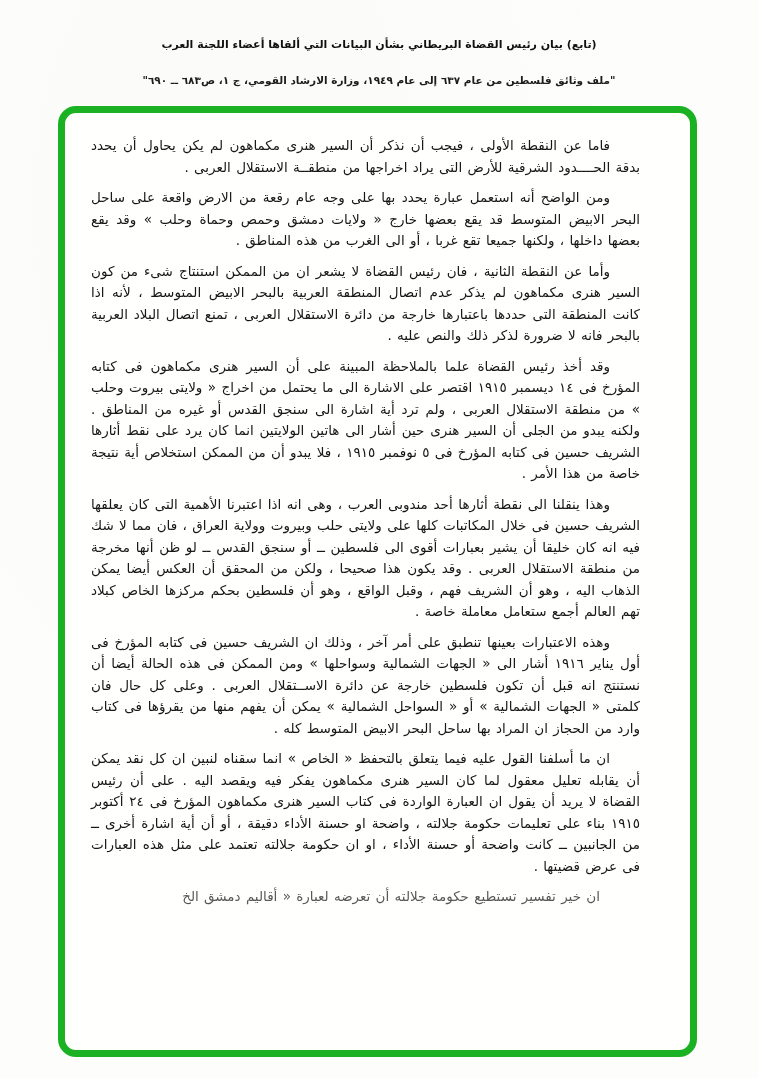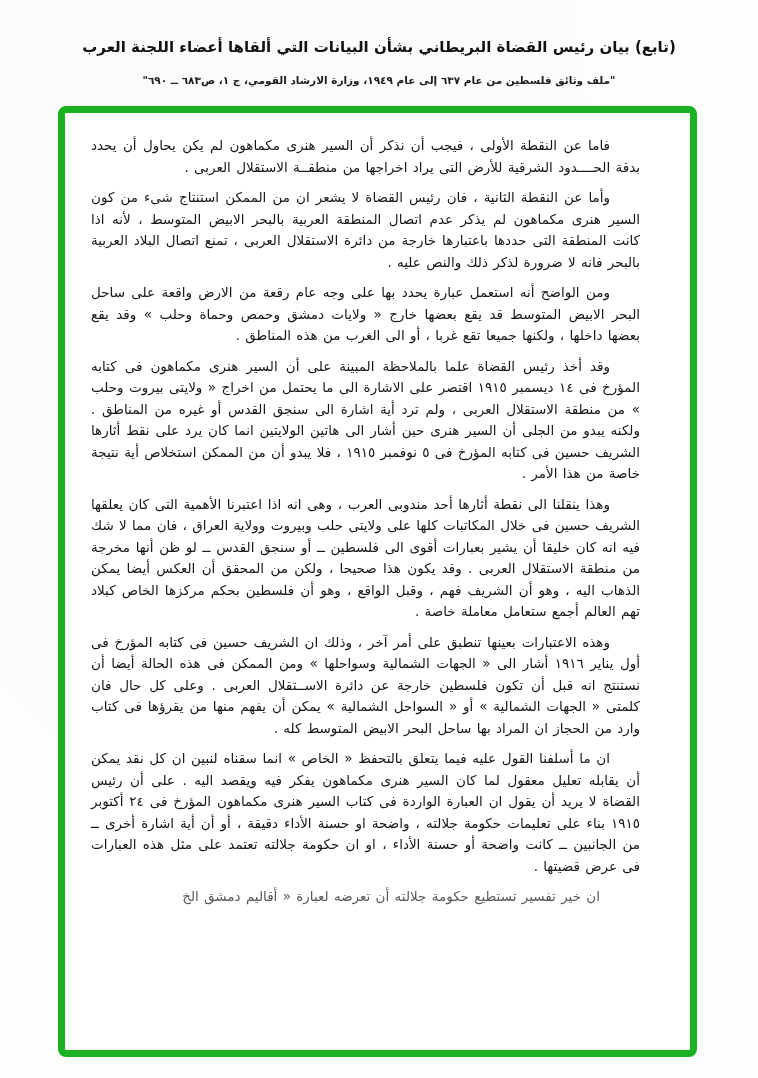--- a/index.html
+++ b/index.html
@@ -14,40 +14,40 @@
     position: absolute; inset: 0;
     background:
       radial-gradient(ellipse at 30% 20%, rgba(0,0,0,0.012), transparent 60%),
       #fdfdfb;
   }
   .page-title {
     position: absolute;
     top: 38px; left: 0; right: 0;
     text-align: center;
     direction: rtl;
-    font-size: 15px;
+    font-size: 11px;
     font-weight: bold;
     color: #111;
     letter-spacing: 0;
   }
   .source-citation {
     position: absolute;
     top: 74px; left: 0; right: 0;
     text-align: center;
     direction: rtl;
     font-size: 10.5px;
     font-weight: bold;
     color: #1c1c1c;
   }
   .document-frame {
     position: absolute;
     left: 58px; top: 106px;
     width: 625px; height: 937px;
     border: 7px solid #1ab222;
-    border-radius: 8px;
+    border-radius: 18px;
     background: #fffffe;
     box-sizing: content-box;
   }
   .document-content {
     direction: rtl;
     text-align: justify;
     padding: 22px 50px 0 26px;
     font-size: 13.5px;
     line-height: 21.5px;
     color: #161616;
@@ -68,22 +68,22 @@
 
 <div class="page">
 
   <div class="page-title">(تابع) بيان رئيس القضاة البريطاني بشأن البيانات التي ألقاها أعضاء اللجنة العرب</div>
 
   <div class="source-citation">"ملف وثائق فلسطين من عام ٦٣٧ إلى عام ١٩٤٩، وزارة الارشاد القومي، ج ١، ص٦٨٣ ــ ٦٩٠"</div>
 
   <div class="document-frame">
     <div class="document-content">
       <p>فاما عن النقطة الأولى ، فيجب أن نذكر أن السير هنرى مكماهون لم يكن يحاول أن يحدد بدقة الحــــدود الشرقية للأرض التى يراد اخراجها من منطقــة الاستقلال العربى .</p>
+      <p>ومن الواضح أنه استعمل عبارة يحدد بها على وجه عام رقعة من الارض واقعة على ساحل البحر الابيض المتوسط قد يقع بعضها خارج « ولايات دمشق وحمص وحماة وحلب » وقد يقع بعضها داخلها ، ولكنها جميعا تقع غربا ، أو الى الغرب من هذه المناطق .</p>
       <p>وأما عن النقطة الثانية ، فان رئيس القضاة لا يشعر ان من الممكن استنتاج شىء من كون السير هنرى مكماهون لم يذكر عدم اتصال المنطقة العربية بالبحر الابيض المتوسط ، لأنه اذا كانت المنطقة التى حددها باعتبارها خارجة من دائرة الاستقلال العربى ، تمنع اتصال البلاد العربية بالبحر فانه لا ضرورة لذكر ذلك والنص عليه .</p>
-      <p>ومن الواضح أنه استعمل عبارة يحدد بها على وجه عام رقعة من الارض واقعة على ساحل البحر الابيض المتوسط قد يقع بعضها خارج « ولايات دمشق وحمص وحماة وحلب » وقد يقع بعضها داخلها ، ولكنها جميعا تقع غربا ، أو الى الغرب من هذه المناطق .</p>
       <p>وقد أخذ رئيس القضاة علما بالملاحظة المبينة على أن السير هنرى مكماهون فى كتابه المؤرخ فى ١٤ ديسمبر ١٩١٥ اقتصر على الاشارة الى ما يحتمل من اخراج « ولايتى بيروت وحلب » من منطقة الاستقلال العربى ، ولم ترد أية اشارة الى سنجق القدس أو غيره من المناطق . ولكنه يبدو من الجلى أن السير هنرى حين أشار الى هاتين الولايتين انما كان يرد على نقط أثارها الشريف حسين فى كتابه المؤرخ فى ٥ نوفمبر ١٩١٥ ، فلا يبدو أن من الممكن استخلاص أية نتيجة خاصة من هذا الأمر .</p>
       <p>وهذا ينقلنا الى نقطة أثارها أحد مندوبى العرب ، وهى انه اذا اعتبرنا الأهمية التى كان يعلقها الشريف حسين فى خلال المكاتبات كلها على ولايتى حلب وبيروت وولاية العراق ، فان مما لا شك فيه انه كان خليقا أن يشير بعبارات أقوى الى فلسطين ــ أو سنجق القدس ــ لو ظن أنها مخرجة من منطقة الاستقلال العربى . وقد يكون هذا صحيحا ، ولكن من المحقق أن العكس أيضا يمكن الذهاب اليه ، وهو أن الشريف فهم ، وقبل الواقع ، وهو أن فلسطين بحكم مركزها الخاص كبلاد تهم العالم أجمع ستعامل معاملة خاصة .</p>
       <p>وهذه الاعتبارات بعينها تنطبق على أمر آخر ، وذلك ان الشريف حسين فى كتابه المؤرخ فى أول يناير ١٩١٦ أشار الى « الجهات الشمالية وسواحلها » ومن الممكن فى هذه الحالة أيضا أن نستنتج انه قبل أن تكون فلسطين خارجة عن دائرة الاســتقلال العربى . وعلى كل حال فان كلمتى « الجهات الشمالية » أو « السواحل الشمالية » يمكن أن يفهم منها من يقرؤها فى كتاب وارد من الحجاز ان المراد بها ساحل البحر الابيض المتوسط كله .</p>
       <p>ان ما أسلفنا القول عليه فيما يتعلق بالتحفظ « الخاص » انما سقناه لنبين ان كل نقد يمكن أن يقابله تعليل معقول لما كان السير هنرى مكماهون يفكر فيه ويقصد اليه . على أن رئيس القضاة لا يريد أن يقول ان العبارة الواردة فى كتاب السير هنرى مكماهون المؤرخ فى ٢٤ أكتوبر ١٩١٥ بناء على تعليمات حكومة جلالته ، واضحة او حسنة الأداء دقيقة ، أو أن أية اشارة أخرى ــ من الجانبين ــ كانت واضحة أو حسنة الأداء ، او ان حكومة جلالته تعتمد على مثل هذه العبارات فى عرض قضيتها .</p>
       <p class="last-partial">ان خير تفسير تستطيع حكومة جلالته أن تعرضه لعبارة « أقاليم دمشق الخ</p>
     </div>
   </div>
 
 </div>
 

